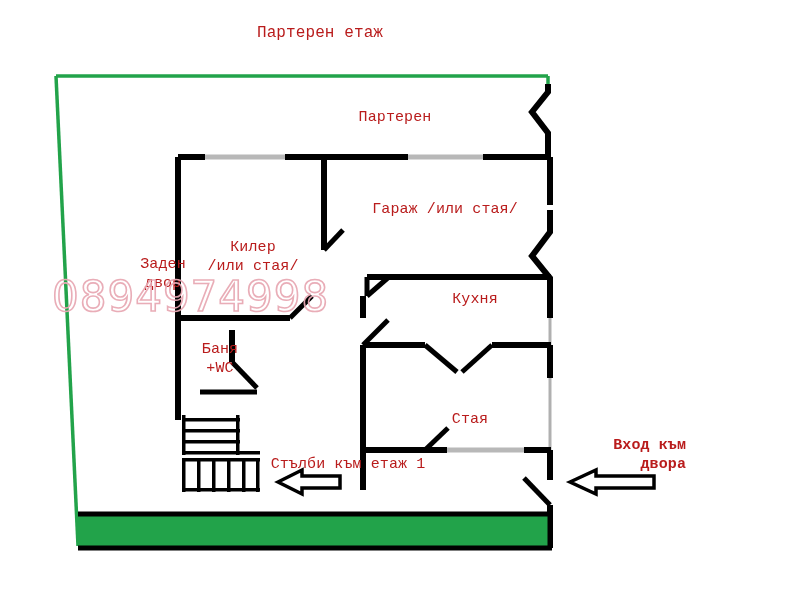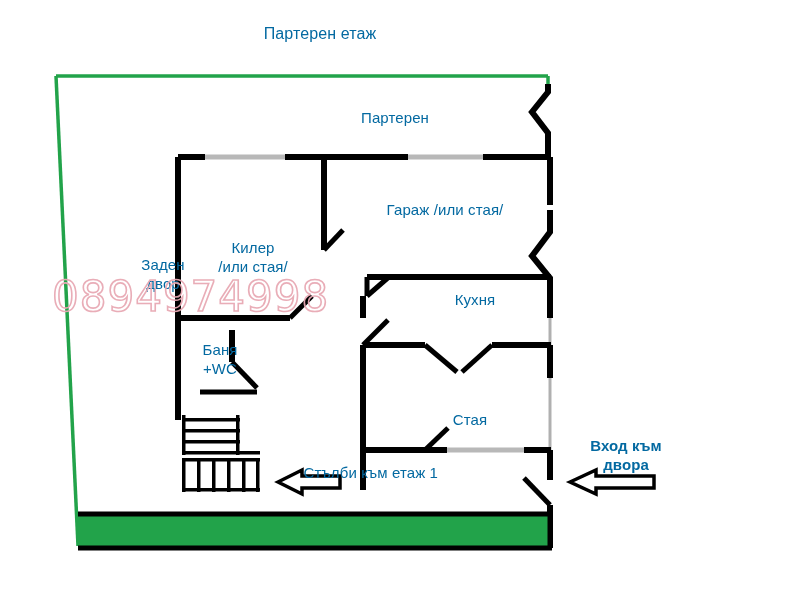--- a/index.html
+++ b/index.html
@@ -19,22 +19,22 @@
   }
   #plan-svg {
     position: absolute;
     left: 0;
     top: 0;
     width: 800px;
     height: 613px;
   }
   .lbl {
     position: absolute;
-    color: #0369a1;
-    font-family: Liberation Sans, sans-serif;
+    color: #b91c1c;
+    font-family: Liberation Mono, monospace;
     font-size: 15px;
     line-height: 19px;
     white-space: pre;
     text-align: center;
     letter-spacing: 0.1px;
   }
   .lbl.bold { font-weight: bold; }
   #title-label {
     font-size: 16px;
   }
@@ -198,21 +198,21 @@
   <div class="lbl" style="left:120px; top:248px; width:86px;margin-top:7px;">Заден
 двор</div>
 
   <div class="lbl" style="left:400px; top:290px; width:150px;text-align:center;">Кухня</div>
 
   <div class="lbl" style="left:185px; top:340px; width:70px; text-align:center;">Баня
 +WC</div>
 
   <div class="lbl" style="left:400px; top:410px; width:140px;">Стая</div>
 
-  <div class="lbl" style="left:258px; top:455px; width:180px; text-align:right;margin-top:8px;">Стълби към етаж 1</div>
-
-  <div class="lbl bold" style="left:566px; top:436px; width:120px; text-align:center;">Вход към
+  <div class="lbl" style="left:258px; top:455px; width:180px; text-align:center;">Стълби към етаж 1</div>
+
+  <div class="lbl bold" style="left:566px; top:436px; width:120px; text-align:right;">Вход към
 двора</div>
 
 
   <div id="watermark">0894974998</div>
 
 </div>
 
 </body></html>

